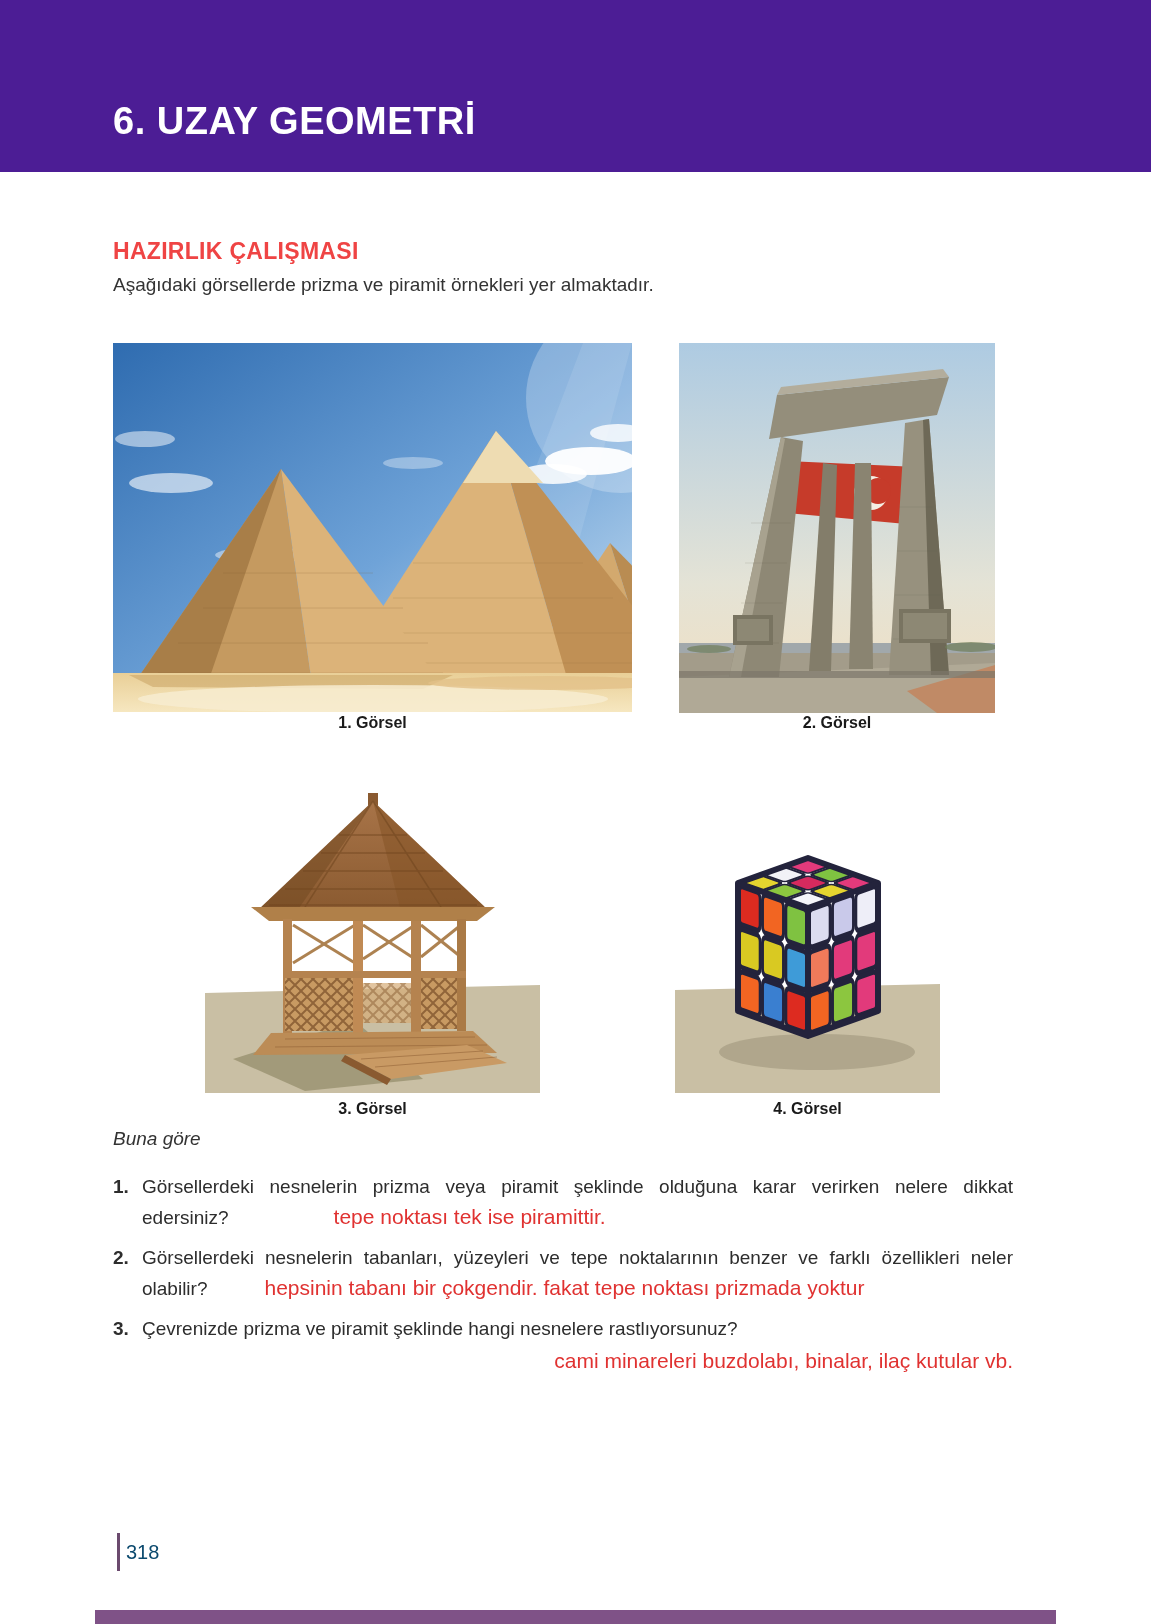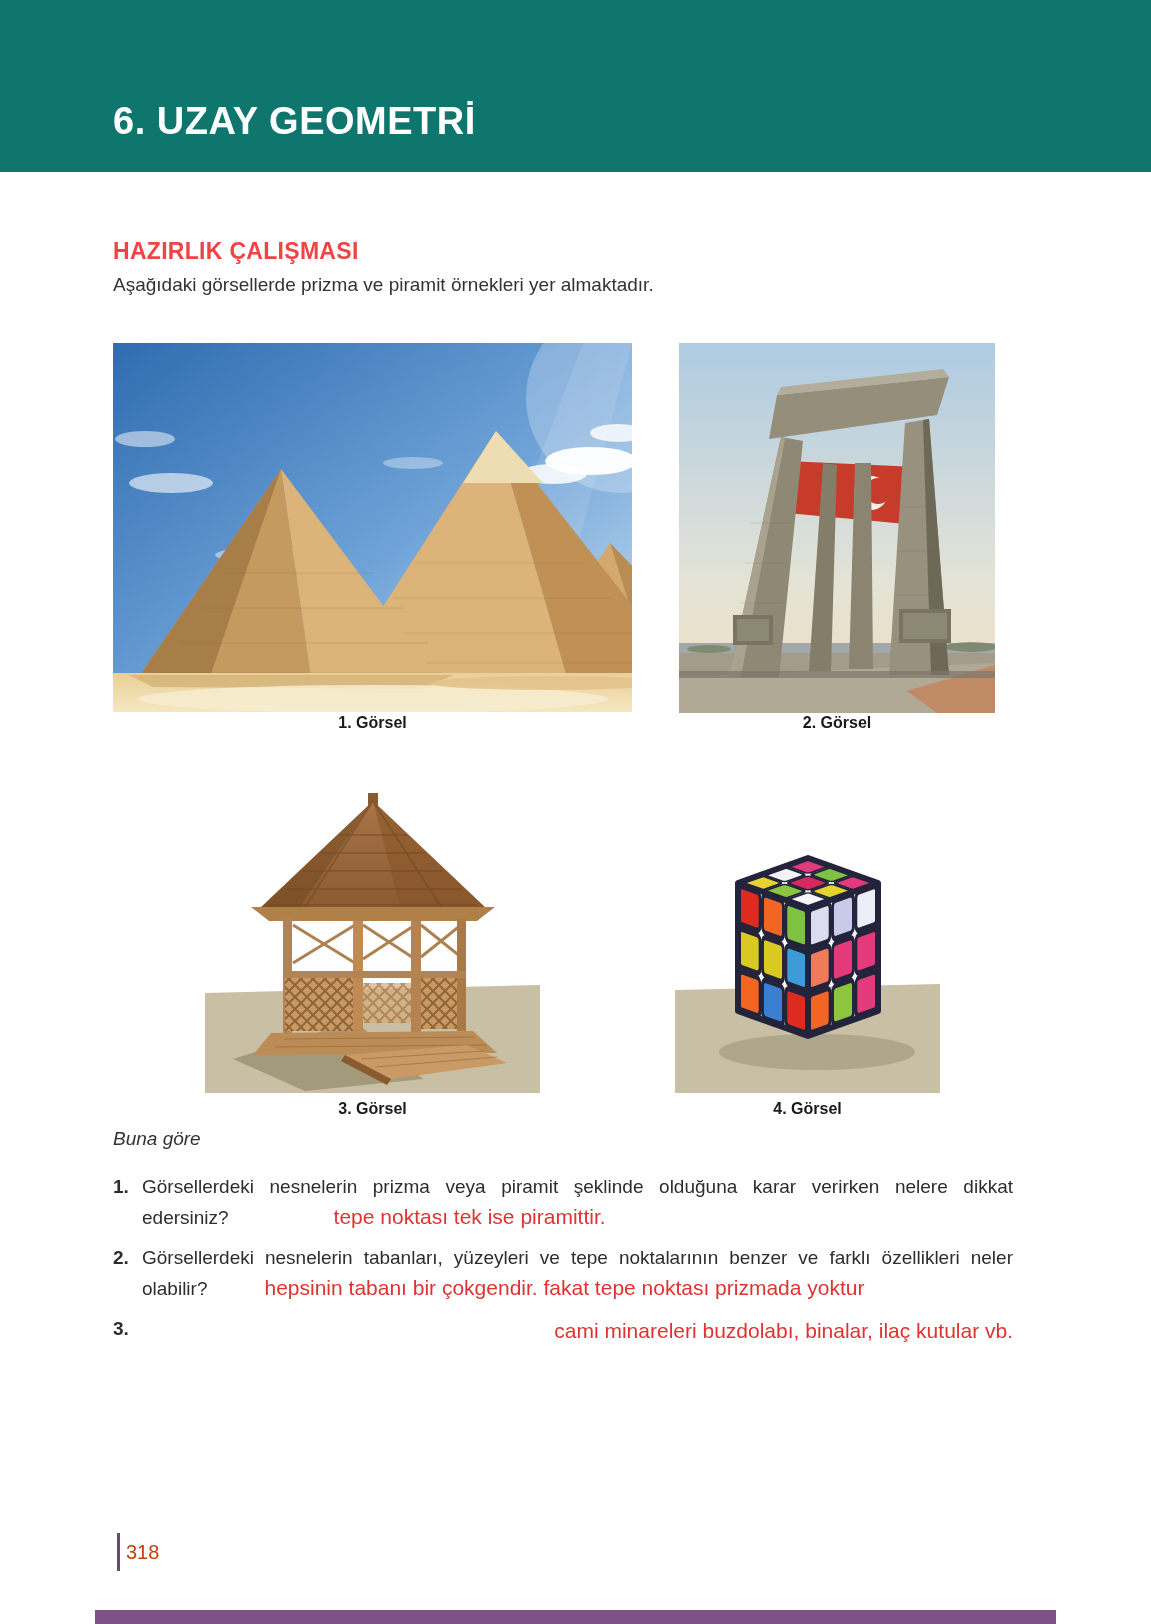--- a/index.html
+++ b/index.html
@@ -1,21 +1,21 @@
 <!DOCTYPE html>
 <html lang="tr"><head>
 <meta charset="utf-8">
 <style>
   html,body{margin:0;padding:0;background:#ffffff;}
   .page{
     position:relative;width:1151px;height:1624px;background:#ffffff;overflow:hidden;
     font-family:"Liberation Sans", sans-serif;color:#2f2f2f;
   }
   
-  .chapter-band{position:absolute;left:0;top:0;width:1151px;height:172px;background:#0f766e;}
+  .chapter-band{position:absolute;left:0;top:0;width:1151px;height:172px;background:#4c1d95;}
   .chapter-title{
     position:absolute;left:113px;top:100px;margin:0;color:#ffffff;
     font-size:38px;font-weight:bold;letter-spacing:.5px;
   }
   
   .section-title{
     position:absolute;left:113px;top:238px;margin:0;color:#ef4444;
     font-size:23px;font-weight:bold;letter-spacing:.3px;
   }
   .section-intro{position:absolute;left:113px;top:274px;margin:0;font-size:19px;color:#333333;}
@@ -45,21 +45,21 @@
   .q-line1.no-stretch{text-align:left;text-align-last:left;}
   .q-answer{
     color:#E03231;font-size:21px;white-space:nowrap;
   }
   .a1{margin-left:105px;}
   .a2{margin-left:57px;}
   .answer-row{margin-left:-14px;margin-top:2px;text-align:right;}
   
   .page-number-block{position:absolute;left:117px;top:1533px;height:38px;}
   .pn-bar{position:absolute;left:0;top:0;width:3px;height:38px;background:#6b4a6e;}
-  .pn-text{position:absolute;left:9px;top:8px;font-size:20px;color:#c2410c;}
+  .pn-text{position:absolute;left:9px;top:8px;font-size:20px;color:#0c4a6e;}
   .footer-band{position:absolute;left:95px;top:1610px;width:961px;height:14px;background:#7F5287;}
 </style>
 </head>
 <body>
 
 <div class="page">
 
   <header class="chapter-band">
     <h1 class="chapter-title">6. UZAY GEOMETRİ</h1>
   </header>
@@ -309,20 +309,21 @@
       <div class="q-line1">Görsellerdeki nesnelerin tabanları, yüzeyleri ve tepe noktalarının benzer ve farklı özellikleri neler</div>
       <div class="q-line2-row">
         <span>olabilir?</span><span class="q-answer a2">hepsinin tabanı bir çokgendir. fakat tepe noktası prizmada yoktur</span>
       </div>
     </div>
   </div>
 
   <div class="question q3">
     <span class="q-num">3.</span>
     <div class="q-body">
+      <div class="q-line1 no-stretch">Çevrenizde prizma ve piramit şeklinde hangi nesnelere rastlıyorsunuz?</div>
       <div class="answer-row">
         <span class="q-answer">cami minareleri buzdolabı, binalar, ilaç kutular vb.</span>
       </div>
     </div>
   </div>
 
   <div class="page-number-block">
     <span class="pn-bar"></span>
     <span class="pn-text">318</span>
   </div>

